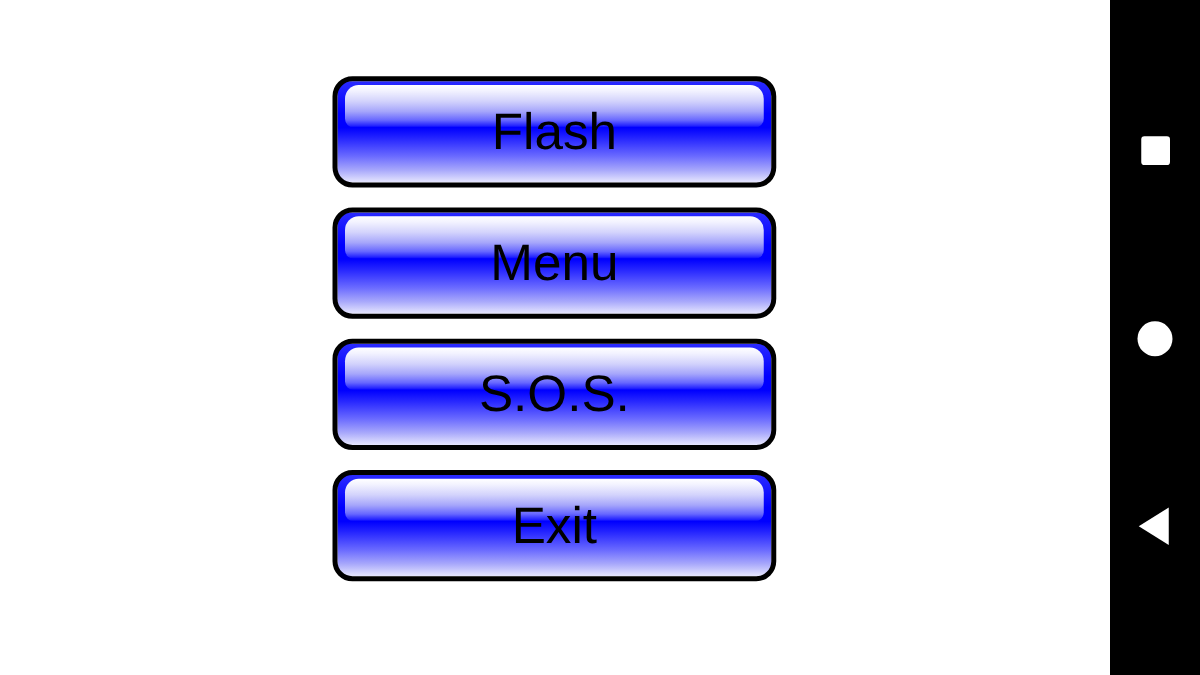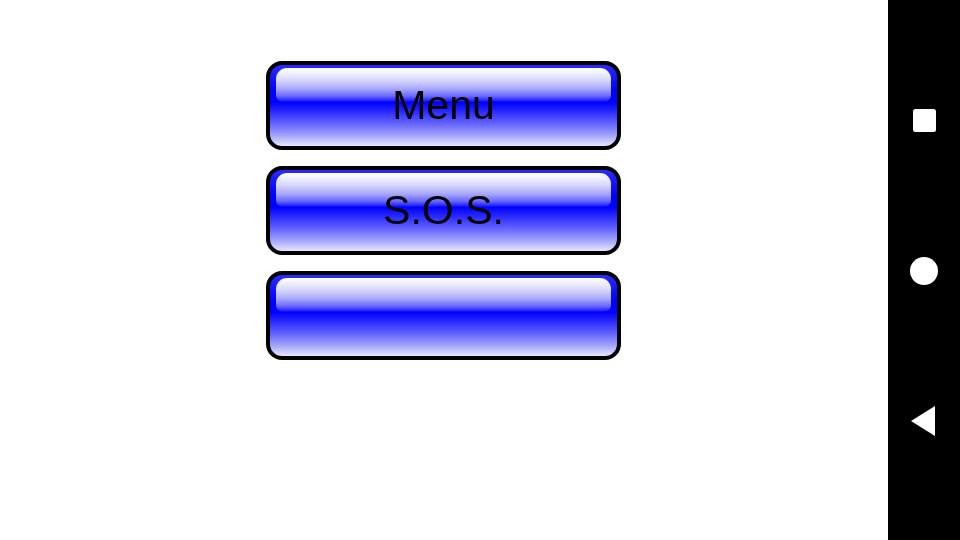--- a/index.html
+++ b/index.html
@@ -156,33 +156,38 @@
 </style>
 </head>
 <body>
 
 <div id="screen">
 
   <div id="app-content">
 
     <div id="button-stack">
 
+      <button class="glossy-button">
+        <span class="gloss"></span>
+        <span class="label">Flash</span>
+      </button>
 
       <button class="glossy-button">
         <span class="gloss"></span>
         <span class="label">Menu</span>
       </button>
 
       <button class="glossy-button">
         <span class="gloss"></span>
         <span class="label">S.O.S.</span>
       </button>
 
       <button class="glossy-button">
         <span class="gloss"></span>
+        <span class="label">Exit</span>
       </button>
 
     </div>
   </div>
 
   <div id="nav-bar">
 
     <div class="nav-btn" id="nav-recents">
       <span class="glyph-square"></span>
     </div>

